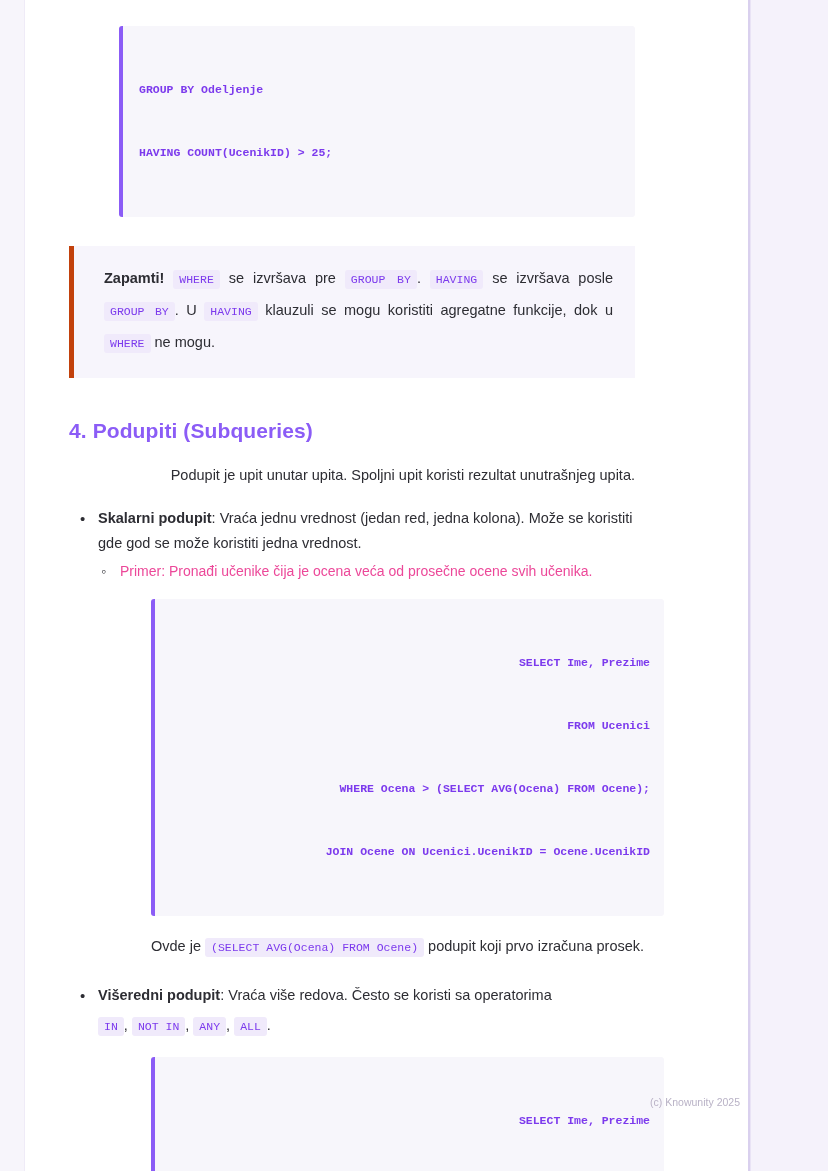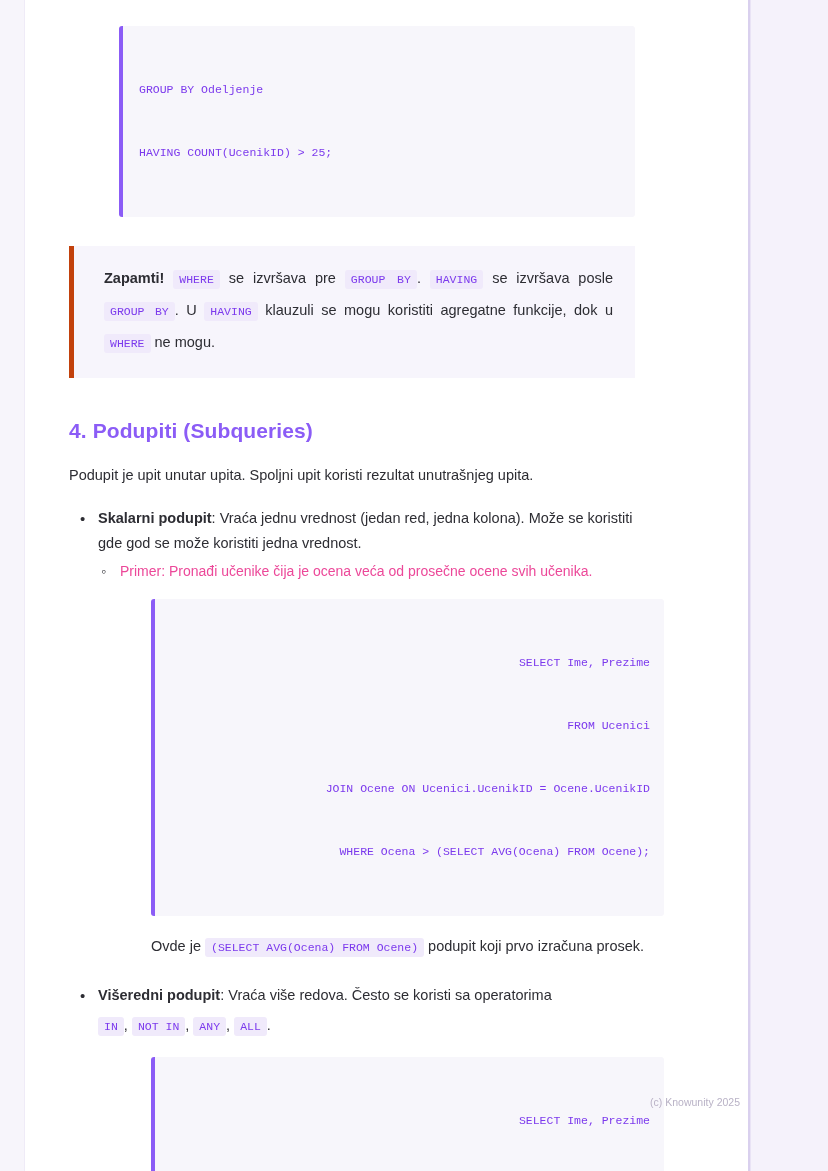--- a/index.html
+++ b/index.html
@@ -58,21 +58,21 @@
     border-left: 4px solid #8b5cf6;
     border-radius: 3px;
     padding: 11px 14px 12px 16px;
     font-family: "Liberation Mono", monospace;
     font-size: 11.5px;
     line-height: 21px;
     color: #7c3aed;
     overflow: hidden;
     white-space: pre;
   }
-  .codeblock .ln { display: block; }
+  .codeblock .ln { display: block; font-weight: bold; }
 
   
   .code-top {
     margin-left: 119px;
     width: 516px;
     margin-top: 26px;
   }
 
   
   .callout {
@@ -107,20 +107,21 @@
     color: #8b5cf6;
     letter-spacing: .1px;
   }
 
   p.para {
     margin: 21px 0 16px 69px;
     width: 566px;
     font-size: 14.5px;
     line-height: 22px;
     color: #2d2d33;
+    text-align: right;
   }
 
   ul.bullets {
     margin: 20px 0 0 69px;
     padding: 0;
     width: 566px;
     list-style: none;
   }
   ul.bullets > li {
     position: relative;
@@ -220,22 +221,22 @@
     <ul class="bullets">
       <li>
         <b>Skalarni podupit</b><span>: Vraća jednu vrednost (jedan red, jedna kolona). Može se koristiti gde god se može koristiti jedna vrednost.</span>
         <ul class="sub">
           <li>Primer: Pronađi učenike čija je ocena veća od prosečne ocene svih učenika.</li>
         </ul>
 
         <div class="codeblock indent-code">
           <span class="ln">SELECT Ime, Prezime</span>
           <span class="ln">FROM Ucenici</span>
+          <span class="ln">WHERE Ocena &gt; (SELECT AVG(Ocena) FROM Ocene);</span>
           <span class="ln">JOIN Ocene ON Ucenici.UcenikID = Ocene.UcenikID</span>
-          <span class="ln">WHERE Ocena &gt; (SELECT AVG(Ocena) FROM Ocene);</span>
         </div>
 
         <div class="after-code">
           <span>Ovde je</span>
           <code class="inline">(SELECT AVG(Ocena) FROM Ocene)</code>
           <span>podupit koji prvo izračuna prosek.</span>
         </div>
       </li>
 
       <li style="margin-top:22px;">

